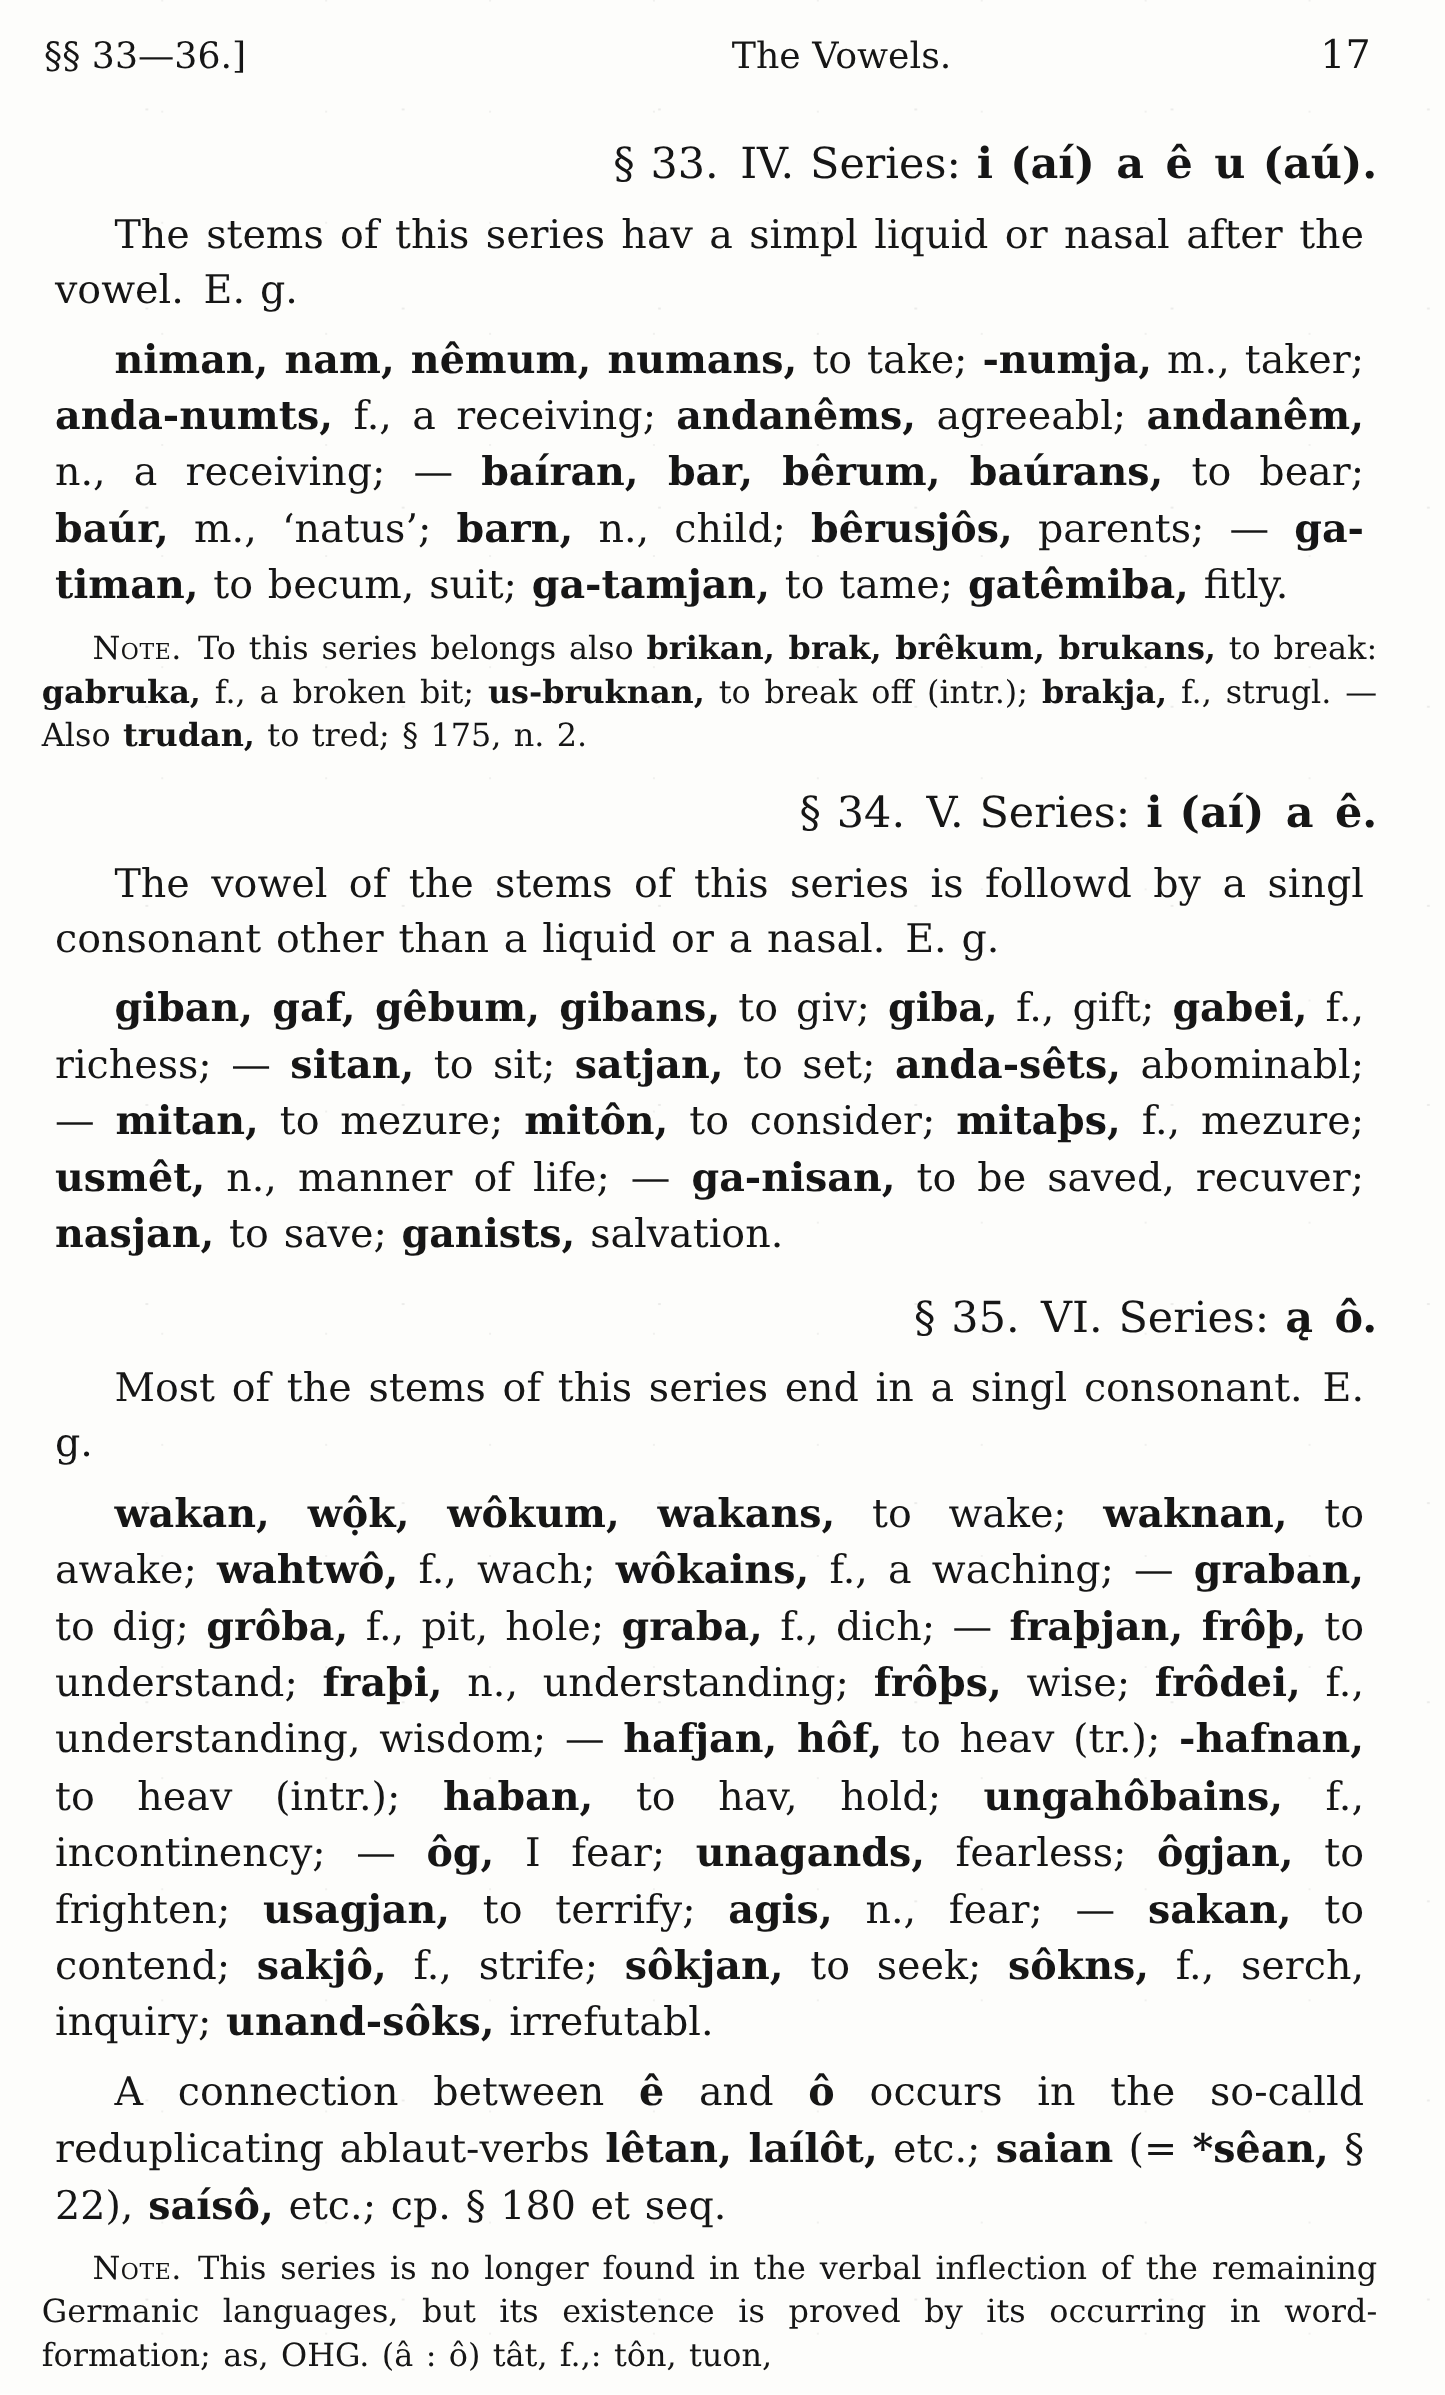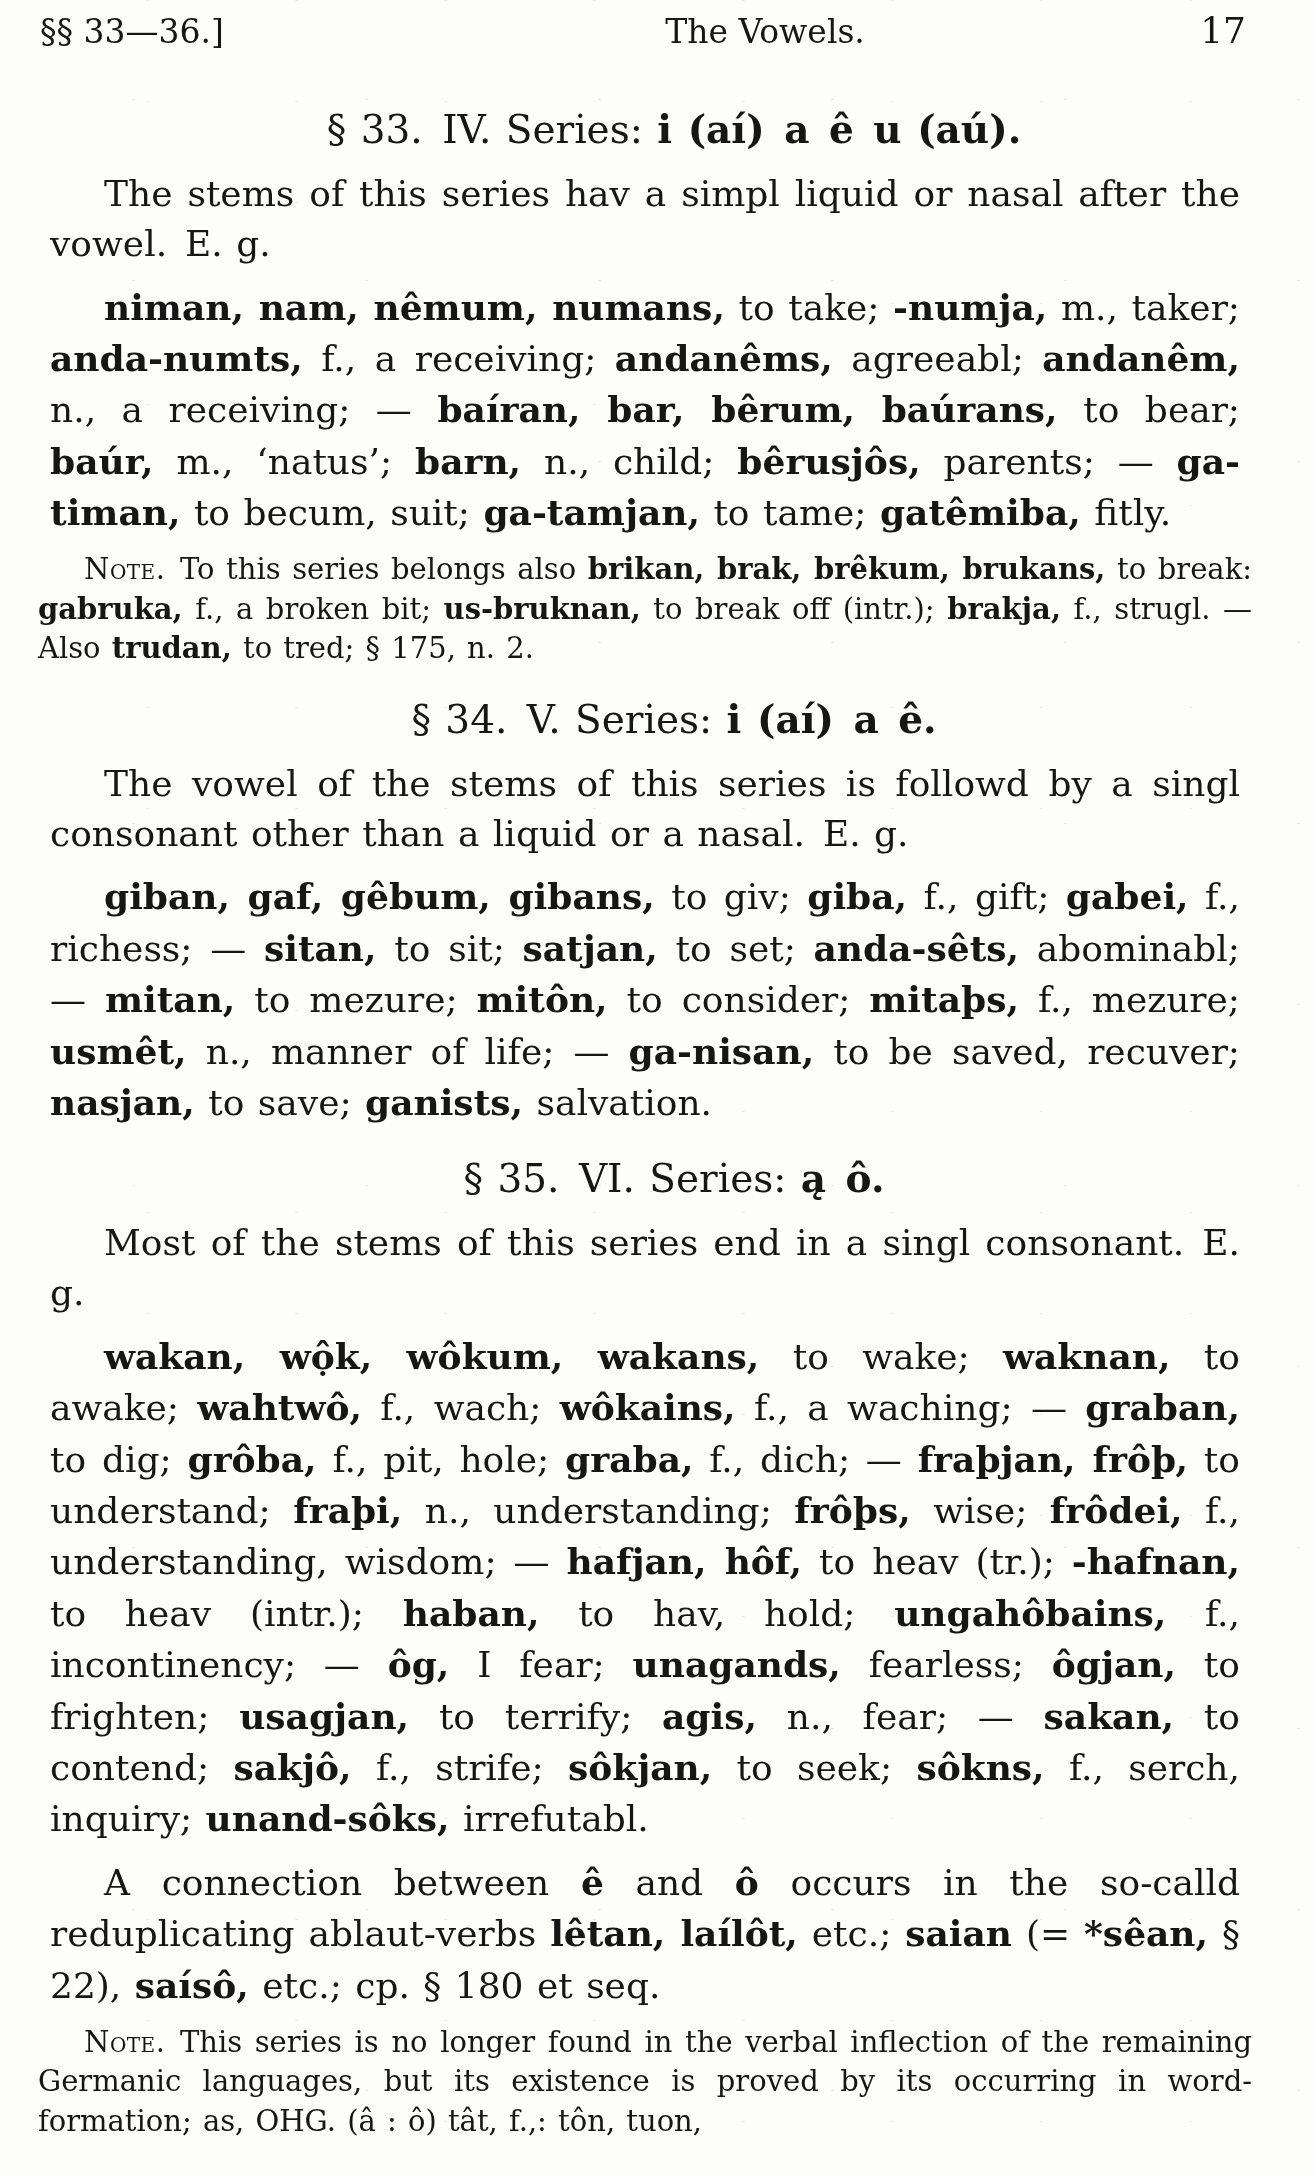--- a/index.html
+++ b/index.html
@@ -5,21 +5,21 @@
   html, body {
     margin: 0;
     padding: 0;
     background: #ffffff;
   }
   .page {
     position: relative;
     width: 1314px;
     height: 2177px;
     box-sizing: border-box;
-    padding: 4px 62px 10px 38px;
+    padding: 24px 62px 10px 38px;
     background: #fdfdfb;
     
     background-image:
       radial-gradient(rgba(0,0,0,0.07) 1px, transparent 1.4px),
       radial-gradient(rgba(0,0,0,0.05) 1px, transparent 1.3px);
     background-size: 233px 181px, 149px 101px;
     background-position: 17px 9px, 73px 51px;
     color: #161616;
     font-family: "DejaVu Serif", "Liberation Serif", serif;
     overflow: hidden;
@@ -38,21 +38,21 @@
     text-align: justify;
     font-size: 36px;
     line-height: 1.40;
     word-spacing: 2px;
   }
   .body, .example { text-indent: 54px; }
   .heading {
     font-size: 39px;
     line-height: 1.25;
     text-indent: 58px;
-    text-align: center;
+    text-align: right;
     margin: 26px 0 14px;
   }
   .note {
     font-size: 29px;
     line-height: 1.36;
     text-indent: 46px;
     margin: 4px 0 6px;
   }
   .run-b { font-weight: bold; }
   .run-i { }

